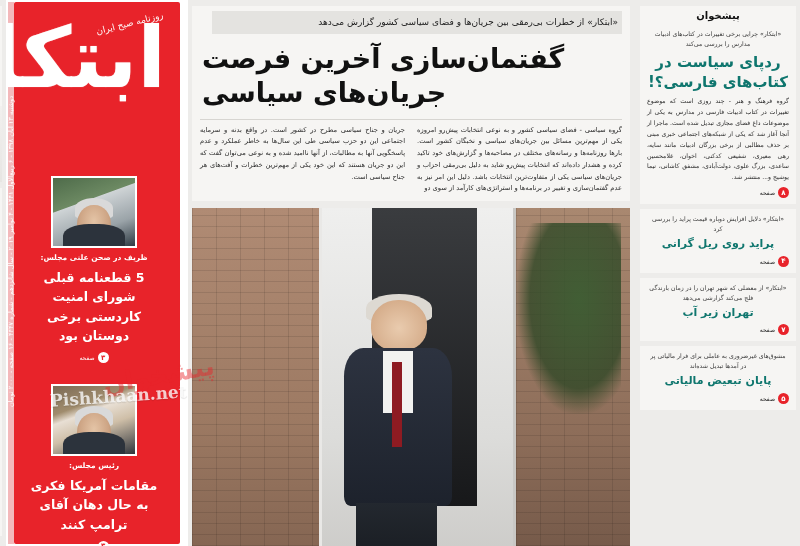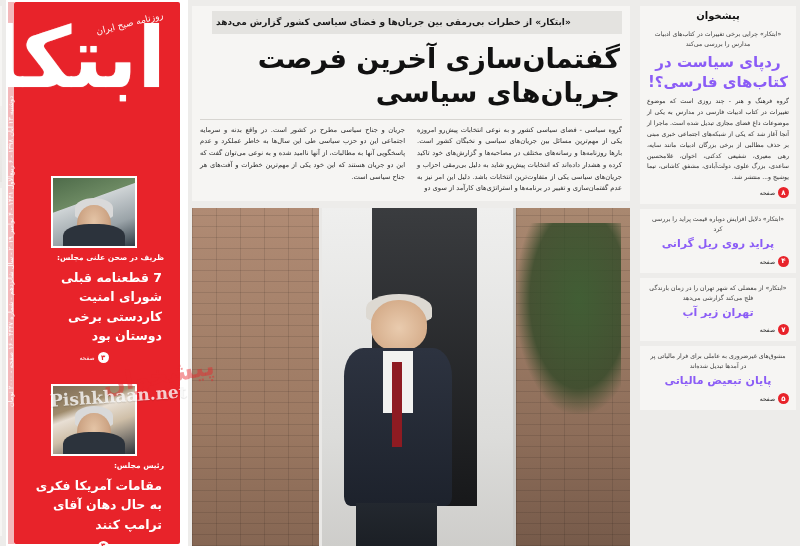--- a/index.html
+++ b/index.html
@@ -76,20 +76,21 @@
     transform: rotate(180deg);
     white-space: nowrap;
     letter-spacing: .2px;
     opacity: .98;
   }
   .side-card {
     position: absolute;
     left: 18px;
     width: 140px;
     background: transparent;
+    text-align: center;
     color: #fff;
     direction: rtl;
   }
   .side-card.one { top: 176px; }
   .side-card.two { top: 384px; }
   .side-photo {
     width: 86px; height: 72px;
     margin: 0 auto 5px auto;
     border: 2px solid #ffffff;
     background: linear-gradient(160deg,#4e6b4a 0%,#6d8a63 35%,#cfd4d6 36%,#9aa3a8 70%,#2f3b44 100%);
@@ -177,32 +178,32 @@
     width: 448px; height: 546px;
     flex: 0 0 448px;
     order: 2;
     padding: 6px 6px 6px 4px;
   }
   .lead-block {
     background: #f6f5f3;
     padding: 5px 8px 6px 8px;
   }
   .lead-kicker {
-    text-align: left;
+    text-align: right;
     font-size: 9px;
-    font-weight: bold;
+    font-weight: normal;
     color: #1b1b1b;
     background: #e4e3e0;
     padding: 5px 4px;
     margin-bottom: 4px;
     line-height: 1.4;
     margin-left: 12px;
   }
   .lead-headline {
-    text-align: right;
+    text-align: left;
     font-size: 27px;
     font-weight: bold;
     color: #111111;
     line-height: 1.28;
     padding: 4px 2px 8px 2px;
     letter-spacing: -.4px;
   }
   .lead-cols {
     display: flex;
     gap: 12px;
@@ -343,21 +344,21 @@
   .pish-kicker {
     font-size: 6.2px;
     color: #3a3a3a;
     text-align: center;
     line-height: 1.6;
     margin-bottom: 3px;
   }
   .pish-head {
     font-size: 15px;
     font-weight: bold;
-    color: #8b5cf6;
+    color: #0f766e;
     text-align: center;
     line-height: 1.35;
     margin-bottom: 4px;
     letter-spacing: -.3px;
   }
   .pish-head.sm { font-size: 11px; }
   .pish-body {
     font-size: 6.2px;
     line-height: 1.75;
     color: #2b2b2b;
@@ -492,21 +493,21 @@
 
     <div class="date-strip">دوشنبه ۱۳ آبان ۱۳۹۸ - ۶ ربیع‌الاول ۱۴۴۱ - ۴ نوامبر ۲۰۱۹ - سال شانزدهم - شماره ۴۴۴۷ - ۱۶ صفحه - ۲۰۰۰ تومان</div>
 
     <div class="side-card one">
       <div class="side-photo">
         <div class="hair"></div>
         <div class="face"></div>
         <div class="body"></div>
       </div>
       <div class="side-kicker">ظریف در صحن علنی مجلس:</div>
-      <div class="side-headline">7 قطعنامه قبلی شورای امنیت کاردستی برخی دوستان بود</div>
+      <div class="side-headline">5 قطعنامه قبلی شورای امنیت کاردستی برخی دوستان بود</div>
       <div class="side-page">
         <span class="pgdot">۳</span>
         <span>صفحه</span>
       </div>
     </div>
 
     <div class="side-card two">
       <div class="side-photo pol2">
         <div class="hair"></div>
         <div class="face"></div>

